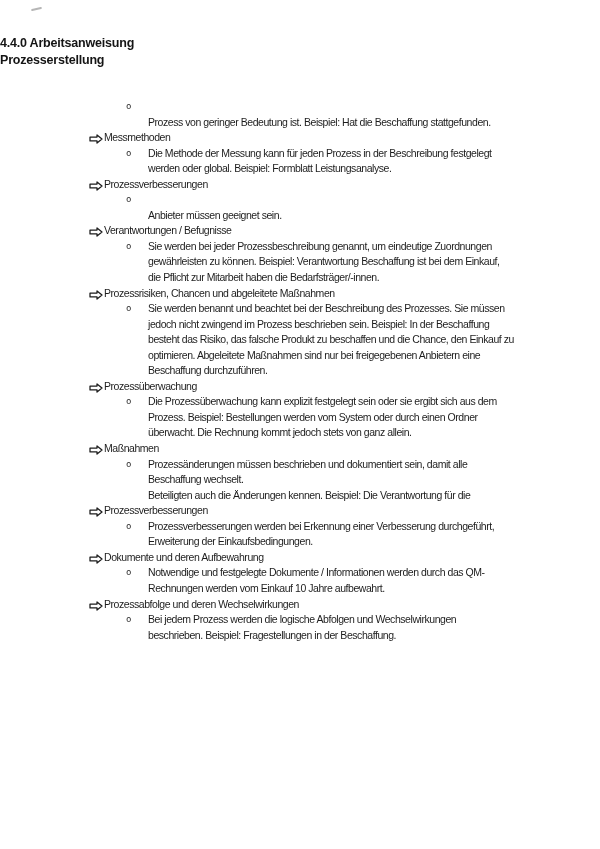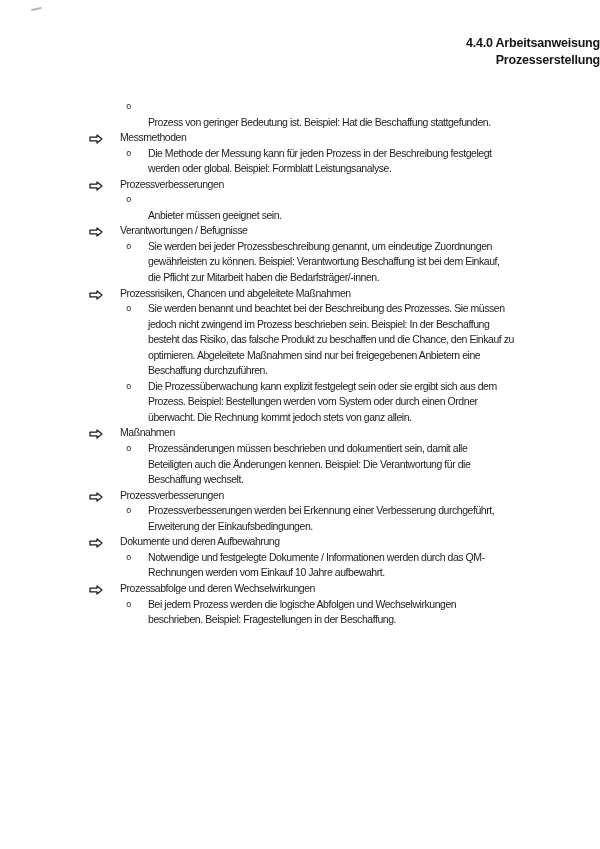--- a/index.html
+++ b/index.html
@@ -29,21 +29,21 @@
     background: #a9a9a9;
     transform: rotate(-14deg);
     border-radius: 1px;
     opacity: 0.85;
   }
   .doc-title {
     position: absolute;
     top: 35px;
     left: 0;
     width: 100%;
-    text-align: right;
+    text-align: left;
     font-weight: bold;
     font-size: 12.5px;
     letter-spacing: -0.2px;
     color: #151515;
   }
   .doc-title .t-line {
     height: 17.4px;
     line-height: 17.4px;
     white-space: pre;
   }
@@ -60,21 +60,21 @@
     height: 15.55px;
     line-height: 15.55px;
     white-space: pre;
   }
   .line .txt {
     position: absolute;
     top: 0;
     height: 15.55px;
     line-height: 15.55px;
   }
-  .line.top .txt { left: 120px; }
+  .line.top .txt { left: 104px; }
   .line.sub .txt { left: 148px; }
   .marker-top {
     position: absolute;
     left: 89px;
     top: 3px;
     width: 14px;
     height: 10px;
   }
   .marker-sub {
     position: absolute;
@@ -119,29 +119,32 @@
       <div class="line sub"><span class="txt">gewährleisten zu können. Beispiel: Verantwortung Beschaffung ist bei dem Einkauf,</span></div>
       <div class="line sub"><span class="txt">die Pflicht zur Mitarbeit haben die Bedarfsträger/-innen.</span></div>
       <div class="line top"><span class="marker-top"><svg width="14" height="10" viewBox="0 0 14 10">
             <path d="M1 3.1 H8 V0.9 L13 5 L8 9.1 V6.9 H1 Z" fill="#ffffff" stroke="#1c1c1c" stroke-width="1.25" stroke-linejoin="round"></path>
           </svg></span><span class="txt">Prozessrisiken, Chancen und abgeleitete Maßnahmen</span></div>
       <div class="line sub"><span class="marker-sub">o</span><span class="txt">Sie werden benannt und beachtet bei der Beschreibung des Prozesses. Sie müssen</span></div>
       <div class="line sub"><span class="txt">jedoch nicht zwingend im Prozess beschrieben sein. Beispiel: In der Beschaffung</span></div>
       <div class="line sub"><span class="txt">besteht das Risiko, das falsche Produkt zu beschaffen und die Chance, den Einkauf zu</span></div>
       <div class="line sub"><span class="txt">optimieren. Abgeleitete Maßnahmen sind nur bei freigegebenen Anbietern eine</span></div>
       <div class="line sub"><span class="txt">Beschaffung durchzuführen.</span></div>
+      <div class="line top"><span class="marker-top"><svg width="14" height="10" viewBox="0 0 14 10">
+            <path d="M1 3.1 H8 V0.9 L13 5 L8 9.1 V6.9 H1 Z" fill="#ffffff" stroke="#1c1c1c" stroke-width="1.25" stroke-linejoin="round"></path>
+          </svg></span><span class="txt">Prozessüberwachung</span></div>
       <div class="line sub"><span class="marker-sub">o</span><span class="txt">Die Prozessüberwachung kann explizit festgelegt sein oder sie ergibt sich aus dem</span></div>
       <div class="line sub"><span class="txt">Prozess. Beispiel: Bestellungen werden vom System oder durch einen Ordner</span></div>
       <div class="line sub"><span class="txt">überwacht. Die Rechnung kommt jedoch stets von ganz allein.</span></div>
       <div class="line top"><span class="marker-top"><svg width="14" height="10" viewBox="0 0 14 10">
             <path d="M1 3.1 H8 V0.9 L13 5 L8 9.1 V6.9 H1 Z" fill="#ffffff" stroke="#1c1c1c" stroke-width="1.25" stroke-linejoin="round"></path>
           </svg></span><span class="txt">Maßnahmen</span></div>
       <div class="line sub"><span class="marker-sub">o</span><span class="txt">Prozessänderungen müssen beschrieben und dokumentiert sein, damit alle</span></div>
+      <div class="line sub"><span class="txt">Beschaffung wechselt.</span></div>
       <div class="line sub"><span class="txt">Beteiligten auch die Änderungen kennen. Beispiel: Die Verantwortung für die</span></div>
-      <div class="line sub"><span class="txt">Beschaffung wechselt.</span></div>
       <div class="line top"><span class="marker-top"><svg width="14" height="10" viewBox="0 0 14 10">
             <path d="M1 3.1 H8 V0.9 L13 5 L8 9.1 V6.9 H1 Z" fill="#ffffff" stroke="#1c1c1c" stroke-width="1.25" stroke-linejoin="round"></path>
           </svg></span><span class="txt">Prozessverbesserungen</span></div>
       <div class="line sub"><span class="marker-sub">o</span><span class="txt">Prozessverbesserungen werden bei Erkennung einer Verbesserung durchgeführt,</span></div>
       <div class="line sub"><span class="txt">Erweiterung der Einkaufsbedingungen.</span></div>
       <div class="line top"><span class="marker-top"><svg width="14" height="10" viewBox="0 0 14 10">
             <path d="M1 3.1 H8 V0.9 L13 5 L8 9.1 V6.9 H1 Z" fill="#ffffff" stroke="#1c1c1c" stroke-width="1.25" stroke-linejoin="round"></path>
           </svg></span><span class="txt">Dokumente und deren Aufbewahrung</span></div>
       <div class="line sub"><span class="marker-sub">o</span><span class="txt">Notwendige und festgelegte Dokumente / Informationen werden durch das QM-</span></div>
       <div class="line sub"><span class="txt">Rechnungen werden vom Einkauf 10 Jahre aufbewahrt.</span></div>

